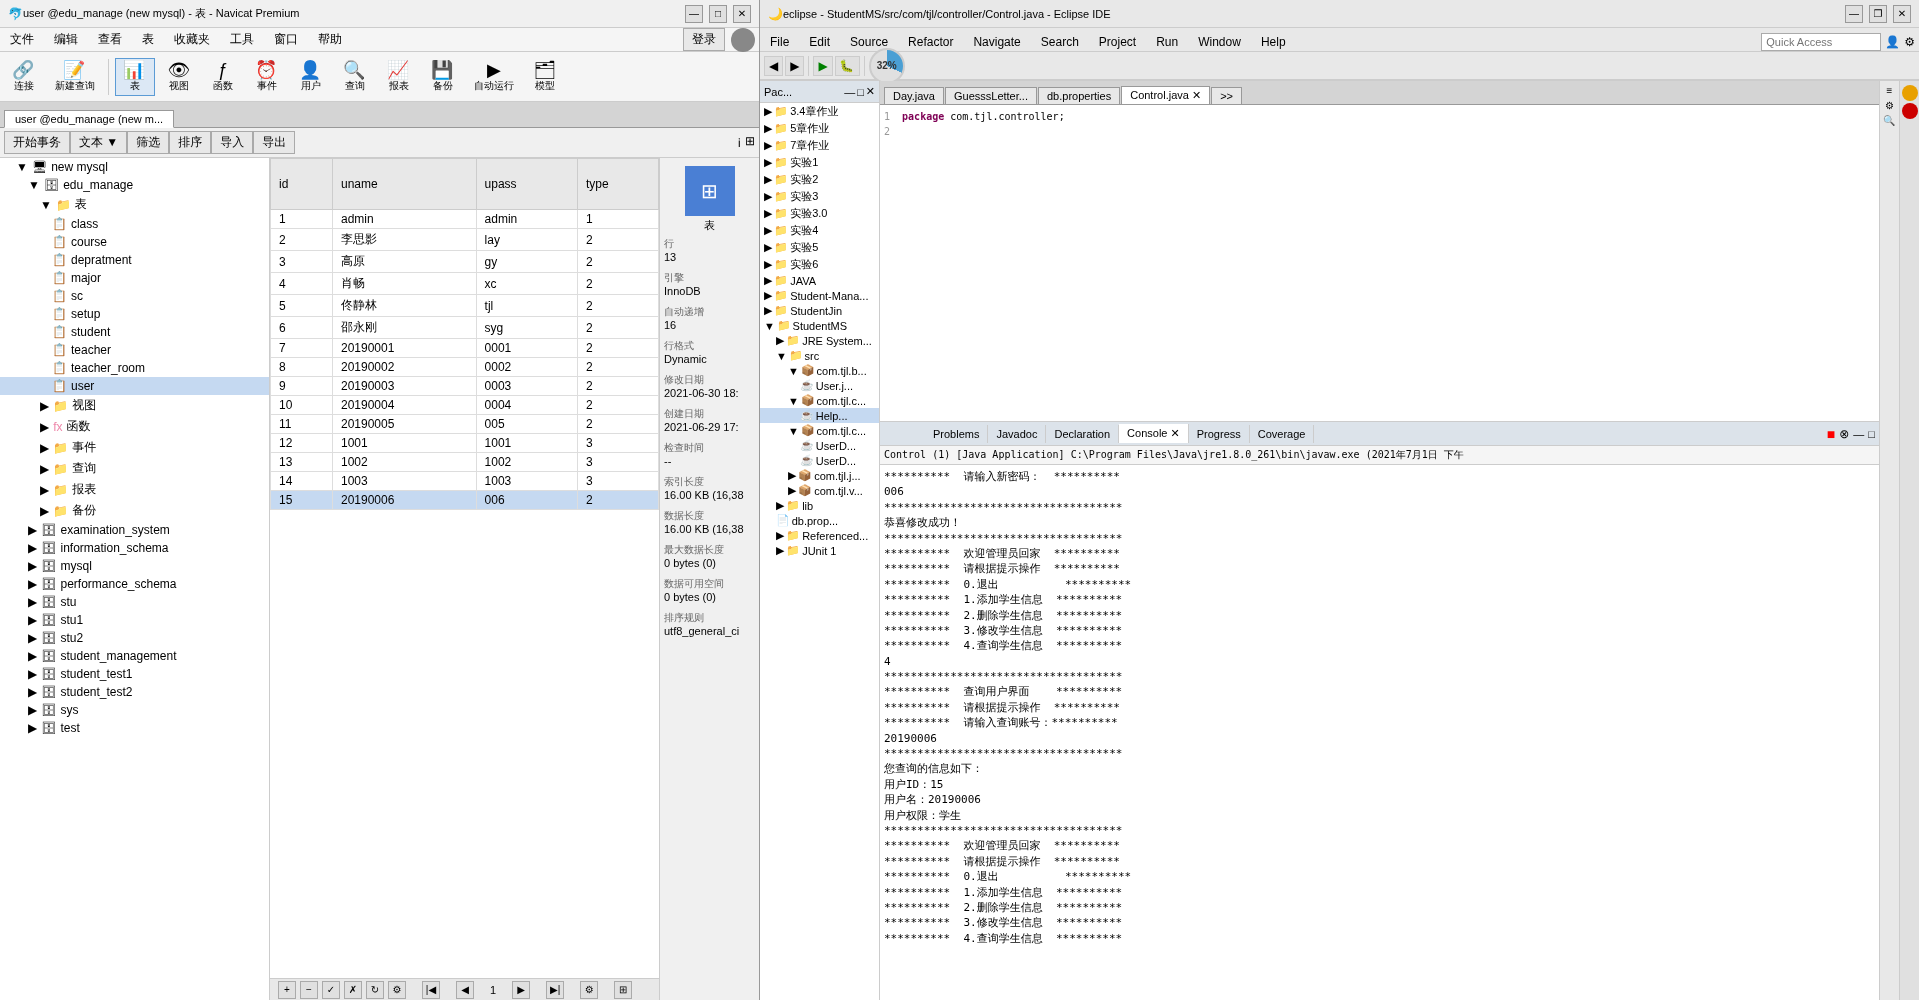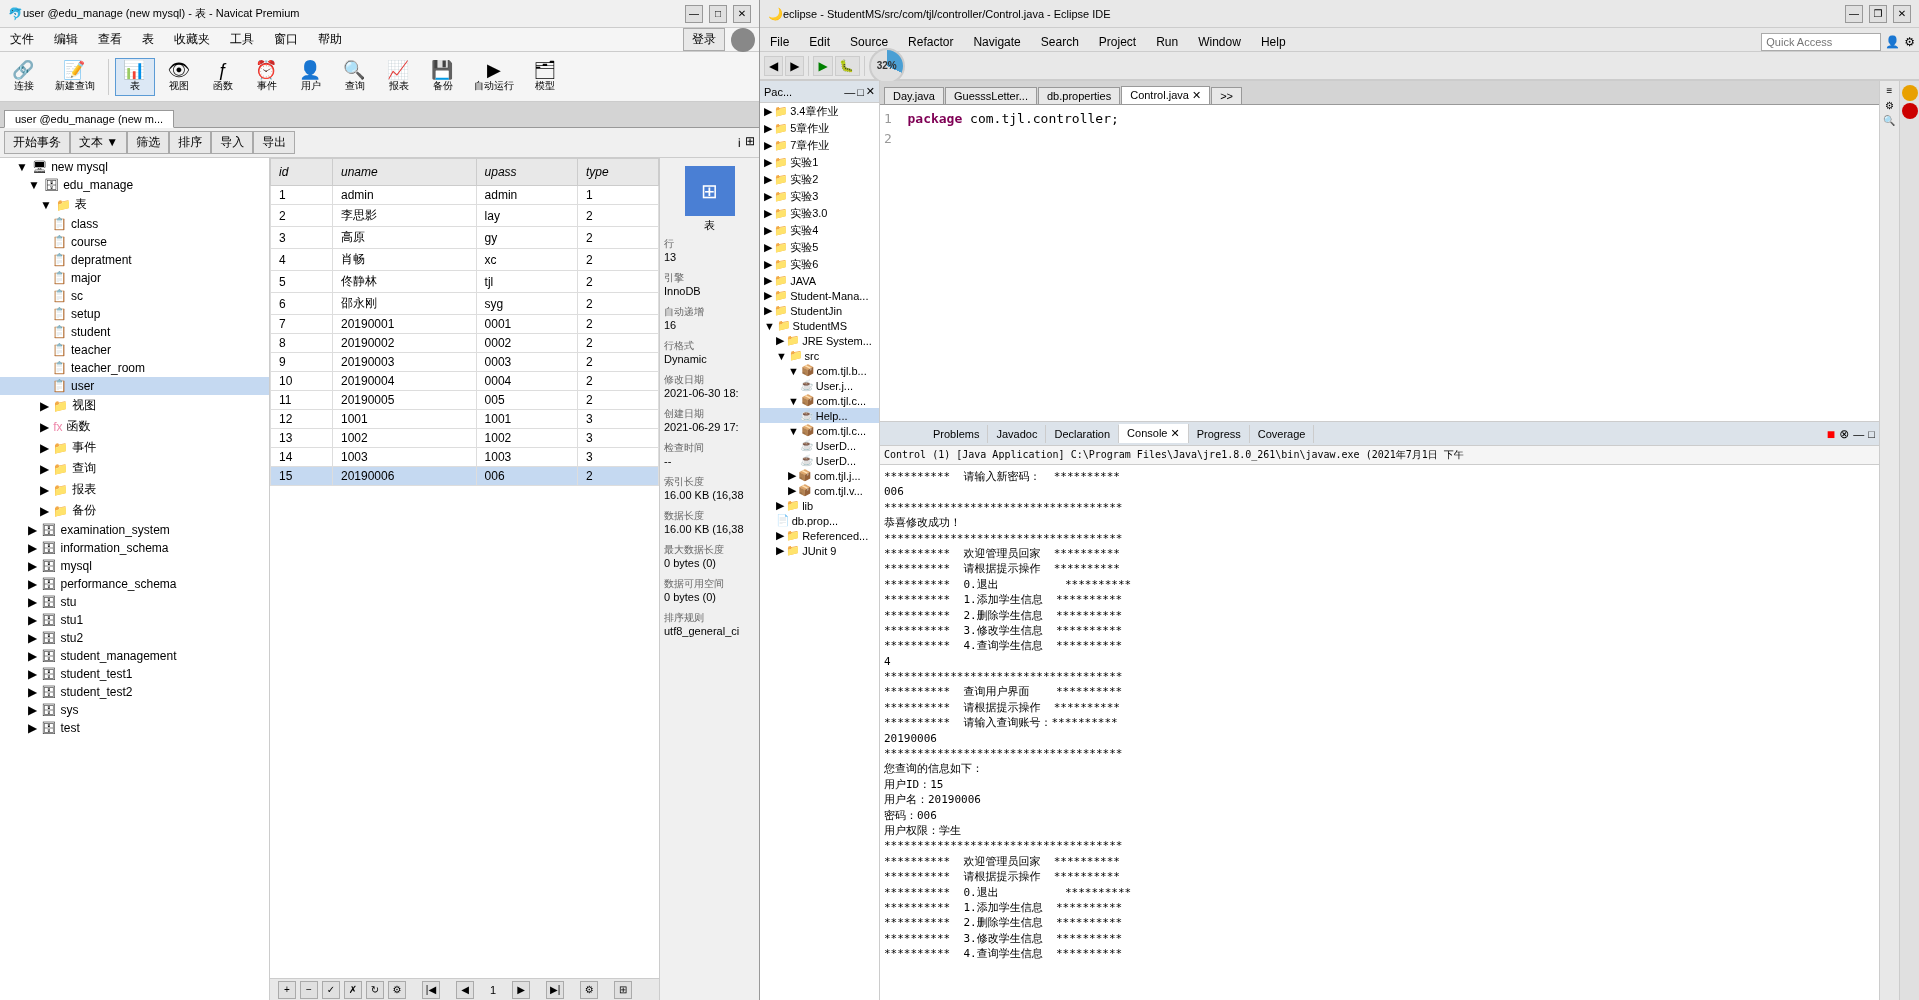--- a/index.html
+++ b/index.html
@@ -49,21 +49,21 @@
     .tree-item.selected { background: #c5d9f1; }
     .tree-indent-1 { padding-left: 16px; }
     .tree-indent-2 { padding-left: 28px; }
     .tree-indent-3 { padding-left: 40px; }
     .tree-indent-4 { padding-left: 52px; }
     
     
     .data-area { flex: 1; display: flex; flex-direction: column; overflow: hidden; }
     .data-table-wrap { flex: 1; overflow: auto; background: #fff; }
     table { border-collapse: collapse; font-size: 12px; width: 100%; }
-    th { background: #e8e8e8; border: 1px solid #ccc; padding: 6px 8px; font-weight: normal; text-align: left; position: sticky; top: 0; font-style: italic; }
+    th { background: #e8e8e8; border: 1px solid #ccc; padding: 18px 8px; font-weight: normal; text-align: left; position: sticky; top: 0; }
     td { border: 1px solid #ddd; padding: 2px 8px; }
     tr.selected { background: #c5d9f1; }
     
     
     .status-bar { height: 22px; display: flex; align-items: center; padding: 0 8px; background: #e8e8e8; border-top: 1px solid #ccc; font-size: 11px; gap: 16px; }
     .status-nav { display: flex; align-items: center; gap: 4px; }
     .nav-btn { width: 18px; height: 18px; border: 1px solid #aaa; background: #e0e0e0; cursor: pointer; display: flex; align-items: center; justify-content: center; font-size: 10px; }
     .eclipse-menu-bar { height: 24px; display: flex; align-items: flex-end; padding: 0 4px; background: #e8e8e8; border-bottom: 1px solid #ccc; font-size: 12px; gap: 8px; }
     
     
@@ -71,21 +71,21 @@
     .pkg-header { height: 22px; background: #dce3ea; border-bottom: 1px solid #ccc; display: flex; align-items: center; padding: 0 4px; font-size: 11px; gap: 2px; }
     .pkg-tree { flex: 1; overflow-y: auto; font-size: 11px; }
     .pkg-item { padding: 1px 4px; cursor: pointer; display: flex; align-items: center; gap: 2px; white-space: nowrap; }
     .pkg-item.selected { background: #c5d9f1; }
     
     
     .editor-area { flex: 1; display: flex; flex-direction: column; overflow: hidden; }
     .editor-tab-bar { height: 24px; display: flex; align-items: flex-end; background: #d4d4d4; border-bottom: 1px solid #999; padding: 0 4px; gap: 1px; }
     .editor-tab { padding: 2px 8px; background: #e8e8e8; border: 1px solid #999; border-bottom: none; font-size: 11px; cursor: pointer; }
     .editor-tab.active { background: #fff; }
-    .editor-content { flex: 1; background: #fff; overflow: auto; font-family: 'Consolas', monospace; font-size: 13px; padding: 4px; }
+    .editor-content { flex: 1; background: #fff; overflow: auto; font-family: 'Consolas', monospace; font-size: 10px; padding: 4px; }
     .code-line { line-height: 1.5; }
     .kw { color: #7f0055; font-weight: bold; }
     
     
     .bottom-area { height: 320px; display: flex; border-top: 1px solid #ccc; }
     .console-tab-bar { height: 24px; display: flex; align-items: center; background: #dce3ea; border-bottom: 1px solid #ccc; font-size: 11px; gap: 0; padding-left: 45px; }
     .console-tab { padding: 3px 8px; cursor: pointer; border-right: 1px solid #ccc; }
     .console-tab.active { background: #fff; }
     .console-content { flex: 1; background: #fff; overflow-y: auto; font-family: 'Consolas', monospace; font-size: 11px; padding: 4px; line-height: 1.4; }
     .console-line { white-space: pre-wrap; }
@@ -731,21 +731,21 @@
             <span>db.prop...</span>
           </div>
           <div class="pkg-item" style="padding-left:16px;">
             <span>▶</span>
             <span>📁</span>
             <span>Referenced...</span>
           </div>
           <div class="pkg-item" style="padding-left:16px;">
             <span>▶</span>
             <span>📁</span>
-            <span>JUnit 9</span>
+            <span>JUnit 1</span>
           </div>
         </div>
       </div>
 
       <div style="flex:1; display:flex; flex-direction:column; overflow:hidden;">
 
         <div class="editor-area" style="height:340px; flex:none;">
           <div class="editor-tab-bar">
             <div class="editor-tab">Day.java</div>
             <div class="editor-tab">GuesssLetter...</div>
@@ -793,21 +793,20 @@
               <div class="console-line">4</div>
               <div class="console-line">************************************</div>
               <div class="console-line">**********  查询用户界面    **********</div>
               <div class="console-line">**********  请根据提示操作  **********</div>
               <div class="console-line">**********  请输入查询账号：**********</div>
               <div class="console-line">20190006</div>
               <div class="console-line">************************************</div>
               <div class="console-line">您查询的信息如下：</div>
               <div class="console-line">用户ID：15</div>
               <div class="console-line">用户名：20190006</div>
-              <div class="console-line">密码：006</div>
               <div class="console-line">用户权限：学生</div>
               <div class="console-line">************************************</div>
               <div class="console-line">**********  欢迎管理员回家  **********</div>
               <div class="console-line">**********  请根据提示操作  **********</div>
               <div class="console-line">**********  0.退出          **********</div>
               <div class="console-line">**********  1.添加学生信息  **********</div>
               <div class="console-line">**********  2.删除学生信息  **********</div>
               <div class="console-line">**********  3.修改学生信息  **********</div>
               <div class="console-line">**********  4.查询学生信息  **********</div>
             </div>

